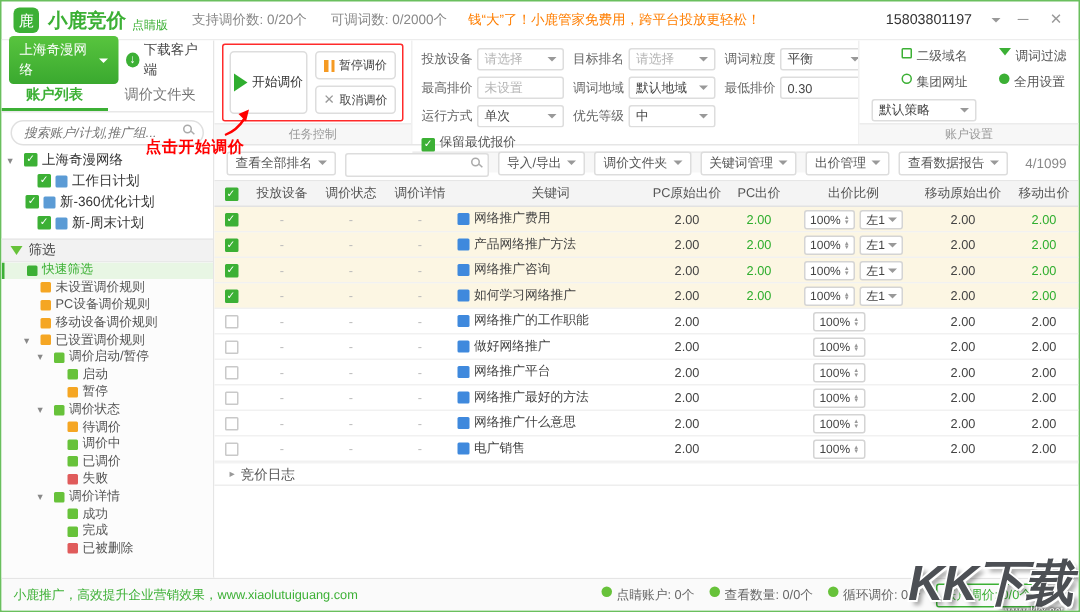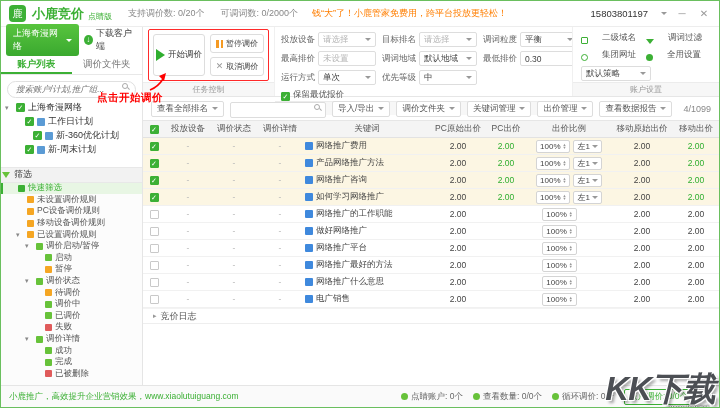--- a/index.html
+++ b/index.html
@@ -39,21 +39,21 @@
   
   .tree-item { height:14px; display:flex; align-items:center; gap:3px; font-size:9px; color:#333; }
   .arr { visibility:hidden; font-size:7px; color:#888; width:8px; flex:none; }
   .arr.vis { visibility:visible; }
   .cb { width:9px; height:9px; border:1px solid #c9c9c9; border-radius:1px; background:#fff; display:inline-flex; align-items:center; justify-content:center; flex:none; }
   .cb.on { background:#3cb035; border-color:#3cb035; }
   .cb.on::after { content:"✓"; color:#fff; font-size:7px; line-height:1; }
   .plan-ic { display:none; width:8px; height:8px; background:#5b9bd5; border-radius:1px; flex:none; }
   .plan-ic.show { display:inline-block; }
 
-  .filter-head { height:16px; background:#f2f2f2; border-top:1px solid #e8e8e8; border-bottom:1px solid #e8e8e8; display:flex; align-items:center; gap:4px; padding-left:1px; font-size:9px; color:#444; margin-top:10px; }
+  .filter-head { height:16px; background:#f2f2f2; border-top:1px solid #e8e8e8; border-bottom:1px solid #e8e8e8; display:flex; align-items:center; gap:4px; padding-left:6px; font-size:9px; color:#444; margin-top:3px; }
   .funnel { width:0; height:0; border-left:4px solid transparent; border-right:4px solid transparent; border-top:6px solid #67c23a; }
   .filter-list { flex:1; overflow:hidden; background:#fcfcfc; }
   .f-item { height:11.6px; display:flex; align-items:center; gap:3px; font-size:8.5px; color:#555; border-left:2px solid transparent; }
   .f-item.sel { background:#e8f6e4; color:#3cb035; border-left-color:#3cb035; }
   .f-ic { width:7px; height:7px; border-radius:1px; flex:none; background:#ccc; }
 
   
   .strip { display:flex; height:70px; border-bottom:1px solid #e6e6e6; }
   .sec { display:flex; flex-direction:column; border-right:1px solid #f0f0f0; }
   .sec:last-child { border-right:none; }
@@ -80,21 +80,21 @@
   .field { display:flex; align-items:center; gap:3px; }
   .f-label { font-size:8.5px; color:#666; white-space:nowrap; }
   .ctrl { display:inline-flex; justify-content:space-between; align-items:center; border:1px solid #ddd; border-radius:2px; height:15px; padding:0 4px; width:58px; font-size:8.5px; color:#444; background:#fff; }
   .ctrl .caret { display:none; }
   .ctrl.sel .caret { display:block; }
   .ctrl.muted span:first-child { color:#b5b5b5; }
   .caret { width:0; height:0; border-left:3px solid transparent; border-right:3px solid transparent; border-top:3.5px solid #999; }
   .keep { display:flex; align-items:flex-end; gap:3px; font-size:8.5px; color:#555; }
 
   .acc-grid { padding:5px 8px 0 8px; display:grid; grid-template-columns:1fr 1fr; row-gap:5px; font-size:8.5px; color:#555; }
-  .opt { display:flex; align-items:flex-end; gap:14px; }
+  .opt { display:flex; align-items:flex-start; gap:3px;margin-left:20px; }
   .oi { flex:none; }
   .oi-sq { width:7px; height:7px; border:1px solid #3cb035; border-radius:1px; }
   .oi-fn { width:0; height:0; border-left:4px solid transparent; border-right:4px solid transparent; border-top:5px solid #3cb035; }
   .oi-ln { width:7px; height:7px; border:1px solid #3cb035; border-radius:50%; }
   .oi-gr { width:7px; height:7px; background:#3cb035; border-radius:50%; }
   .strategy { grid-column:1 / 3; }
 
   
   .toolbar { height:24px; display:flex; align-items:center; gap:6px; padding:0 8px; border-bottom:1px solid #e6e6e6; }
   .tb-btn { display:inline-flex; align-items:center; gap:4px; border:1px solid #ddd; border-radius:2px; height:16px; padding:0 5px; font-size:8.5px; color:#555; background:#fff; white-space:nowrap; }
@@ -119,21 +119,21 @@
   .mini-box { display:inline-flex; align-items:center; gap:2px; border:1px solid #d4d4d4; border-radius:2px; height:13px; padding:0 3px; font-size:8px; background:#fff; color:#444; }
   .stepper { display:flex; flex-direction:column; font-size:4px; line-height:3.4px; color:#999; }
   .log-row { height:16px; display:flex; align-items:center; gap:4px; padding-left:10px; font-size:9px; color:#555; border-bottom:1px solid #eee; border-top:1px solid #f3f3f3; }
   .log-arr { font-size:7px; color:#999; }
   .filler { flex:1; background:#fff; }
 
   
   .statusbar { height:22px; background:#fafafa; border-top:1px solid #e5e5e5; display:flex; align-items:center; padding:0 8px; font-size:8.5px; gap:10px; }
   .foot-promo { color:#3cb035; }
   .stats { margin-left:auto; display:flex; align-items:center; gap:10px; color:#666; }
-  .stat { display:flex; align-items:center; gap:3px; }
+  .stat { display:flex; gap:3px; }
   .stat-ic { width:7px; height:7px; background:#67c23a; border-radius:50%; flex:none; }
   .badge { border:1px solid #3cb035; color:#3cb035; border-radius:2px; padding:1px 4px; }
   .chev-up { width:0; height:0; border-left:4px solid transparent; border-right:4px solid transparent; border-bottom:4px solid #999; }
 
   
   .watermark { position:absolute; right:4px; bottom:-4px; z-index:40; pointer-events:none; text-align:right; }
   .wm-text { font-weight:bold; font-style:italic; font-size:33px; letter-spacing:-1px; color:#4c4f54;
     text-shadow:-1px -1px 0 #fff, 1px -1px 0 #fff, -1px 1px 0 #fff, 1px 1px 0 #fff, 3px 3px 3px rgba(0,0,0,.35); }
   .wm-url { font-size:7px; font-style:normal; color:#fff; text-shadow:0 0 2px #000, 0 0 2px #000; margin-top:-8px; margin-right:6px; position:relative; }
 </style>
@@ -190,21 +190,21 @@
             <span>上海奇漫网络</span>
           </div>
 
           <div class="tree-item" style="padding-left: 13px;">
             <span class="arr">▾</span>
             <span class="cb on"></span>
             <span class="plan-ic show"></span>
             <span>工作日计划</span>
           </div>
 
-          <div class="tree-item" style="padding-left: 21px;">
+          <div class="tree-item" style="padding-left: 5px;">
             <span class="arr">▾</span>
             <span class="cb on"></span>
             <span class="plan-ic show"></span>
             <span>新-360优化计划</span>
           </div>
 
           <div class="tree-item" style="padding-left: 13px;">
             <span class="arr">▾</span>
             <span class="cb on"></span>
             <span class="plan-ic show"></span>

